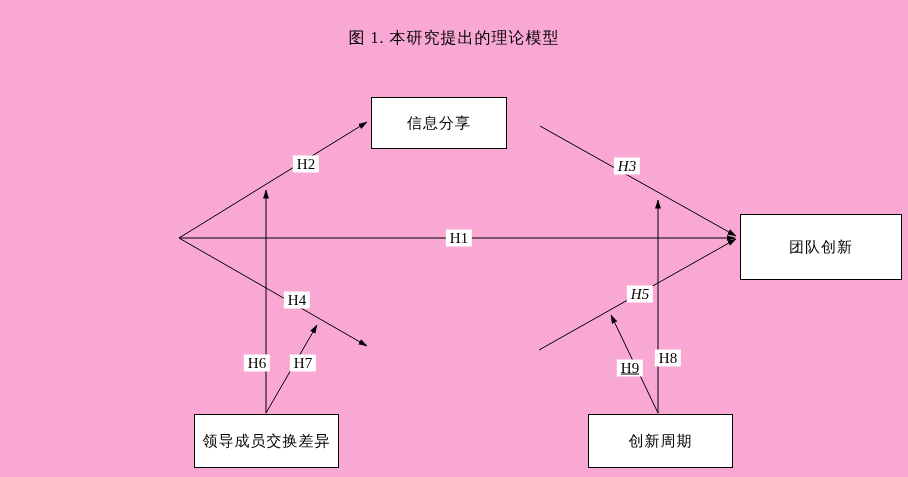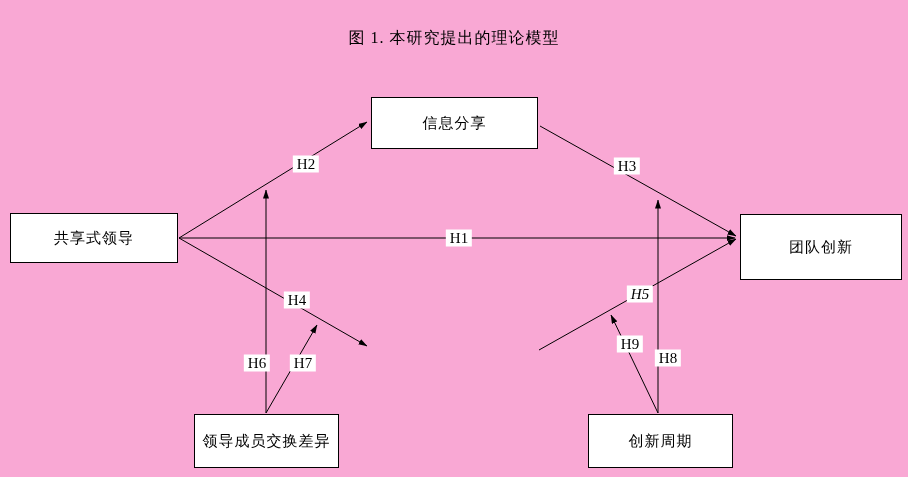--- a/index.html
+++ b/index.html
@@ -26,48 +26,48 @@
     border: 1px solid #000;
     background: #fff;
     display: flex;
     align-items: center;
     justify-content: center;
     font-size: 15px;
     letter-spacing: 1px;
     box-sizing: border-box;
   }
   .n0 { left: 10px;  top: 213px; width: 168px; height: 50px; }
-  .n1 { left: 371px; top: 97px;  width: 167px; height: 52px; }
+  .n1 { left: 371px; top: 97px;  width: 136px; height: 52px; }
   .n2 { left: 740px; top: 214px; width: 162px; height: 66px; }
   .n3 { left: 371px; top: 326px; width: 168px; height: 51px; }
   .n4 { left: 194px; top: 414px; width: 145px; height: 54px; }
   .n5 { left: 588px; top: 414px; width: 145px; height: 54px; }
   .arrows {
     position: absolute;
     left: 0; top: 0;
     width: 908px;
     height: 477px;
   }
   .hlabel {
     position: absolute;
     transform: translate(-50%, -50%);
     background: #ffffff;
     padding: 0 4px;
     font-size: 15px;
     line-height: 17px;
   }
   .hl1 { left: 459px; top: 238px; }
   .hl2 { left: 306px; top: 164px; }
-  .hl3 { left: 627px; top: 166px; }
+  .hl3 { left: 627px; top: 166px; font-style: italic; }
   .hl4 { left: 297px; top: 300px; }
   .hl5 { left: 640px; top: 294px; font-style: italic; }
   .hl6 { left: 257px; top: 363px; }
   .hl7 { left: 303px; top: 363px; }
   .hl8 { left: 668px; top: 358px; }
-  .hl9 { left: 630px; top: 344px; }
+  .hl9 { left: 630px; top: 368px; text-decoration: underline; }
 </style>
 </head>
 <body>
 
 <div class="canvas">
 
   <div class="fig-title">图 1. 本研究提出的理论模型</div>
 
   <svg class="arrows" viewBox="0 0 908 477" xmlns="http://www.w3.org/2000/svg">
     <defs>
@@ -81,21 +81,20 @@
     <line x1="540" y1="126" x2="736" y2="236" stroke="#000" stroke-width="1" marker-end="url(#arrowhead)"></line>
     <line x1="179" y1="238" x2="367" y2="346" stroke="#000" stroke-width="1" marker-end="url(#arrowhead)"></line>
     <line x1="539" y1="350" x2="736" y2="239" stroke="#000" stroke-width="1" marker-end="url(#arrowhead)"></line>
 
     <line x1="266" y1="413" x2="266" y2="190" stroke="#000" stroke-width="1" marker-end="url(#arrowhead)"></line>
     <line x1="266" y1="413" x2="317" y2="325" stroke="#000" stroke-width="1" marker-end="url(#arrowhead)"></line>
     <line x1="658" y1="413" x2="658" y2="200" stroke="#000" stroke-width="1" marker-end="url(#arrowhead)"></line>
     <line x1="658" y1="413" x2="611" y2="315" stroke="#000" stroke-width="1" marker-end="url(#arrowhead)"></line>
   </svg>
 
-  <div class="node n0">共享式领导</div>
   <div class="node n1">信息分享</div>
   <div class="node n2">团队创新</div>
   <div class="node n4">领导成员交换差异</div>
   <div class="node n5">创新周期</div>
 
   <span class="hlabel hl1">H1</span>
   <span class="hlabel hl2">H2</span>
   <span class="hlabel hl3">H3</span>
   <span class="hlabel hl4">H4</span>
   <span class="hlabel hl5">H5</span>

